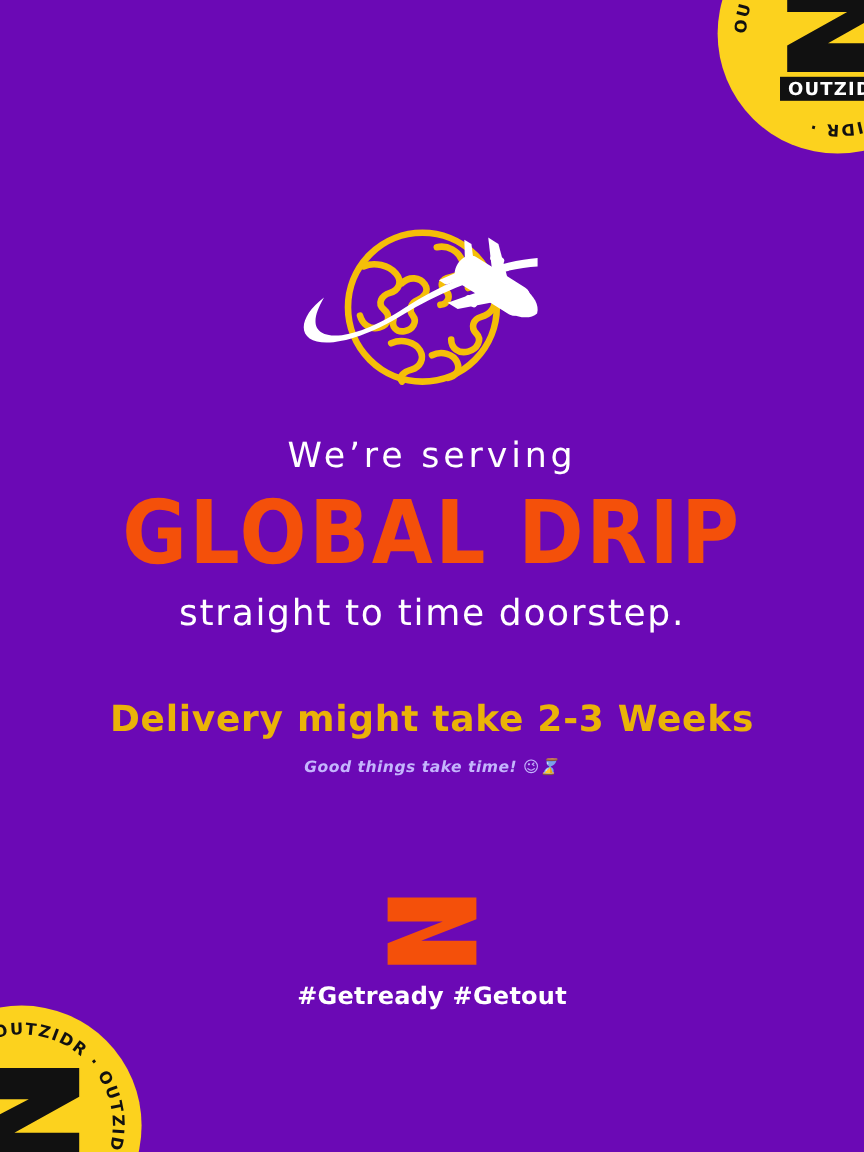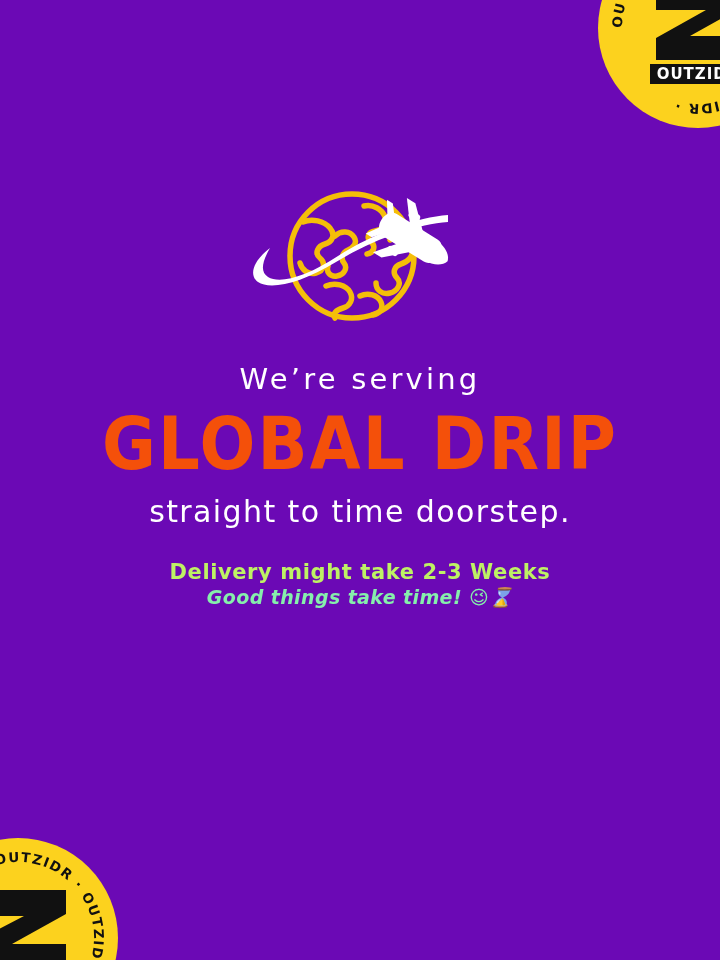--- a/index.html
+++ b/index.html
@@ -87,35 +87,36 @@
   .line-doorstep {
     color: #ffffff;
     font-size: 30px;
     letter-spacing: 1.4px;
     font-weight: 400;
     line-height: 1.2;
     margin-top: 24px;
     font-family: "DejaVu Sans", sans-serif;
   }
   .line-delivery {
-    color: #bef264;
-    font-size: 21px;
+    color: #eab308;
+    font-size: 30px;
     font-weight: bold;
     letter-spacing: 0.6px;
     line-height: 1.2;
-    margin-top: 30px;
+    margin-top: 52px;
     font-family: "DejaVu Sans", sans-serif;
   }
   .line-goodthings {
-    color: #86efac;
-    font-size: 19px;
+    color: #c4b5fd;
+    font-size: 13px;
     font-weight: bold;
     font-style: italic;
     letter-spacing: 0.4px;
     line-height: 1.2;
+    margin-top: 14px;
     font-family: "DejaVu Sans", sans-serif;
   }
 
   
   .footer {
     position: absolute;
     left: 0; right: 0;
     top: 746px;
     text-align: center;
   }
@@ -213,14 +214,20 @@
   </div>
 
   <div class="copy">
     <div class="line-serving">We’re serving</div>
     <div class="line-headline">GLOBAL DRIP</div>
     <div class="line-doorstep">straight to time doorstep.</div>
     <div class="line-delivery">Delivery might take 2-3 Weeks</div>
     <div class="line-goodthings">Good things take time! 😉⌛</div>
   </div>
 
+  <div class="footer">
+    <svg class="zmark" width="78" height="60" viewBox="0 0 78 60" aria-hidden="true">
+      <polygon fill="#F4500A" points="2,2 76,2 76,20 30,38 76,38 76,58 2,58 2,40 48,22 2,22"></polygon>
+    </svg>
+    <div class="hashtags">#Getready #Getout</div>
+  </div>
 
 </div>
 
 </body></html>

